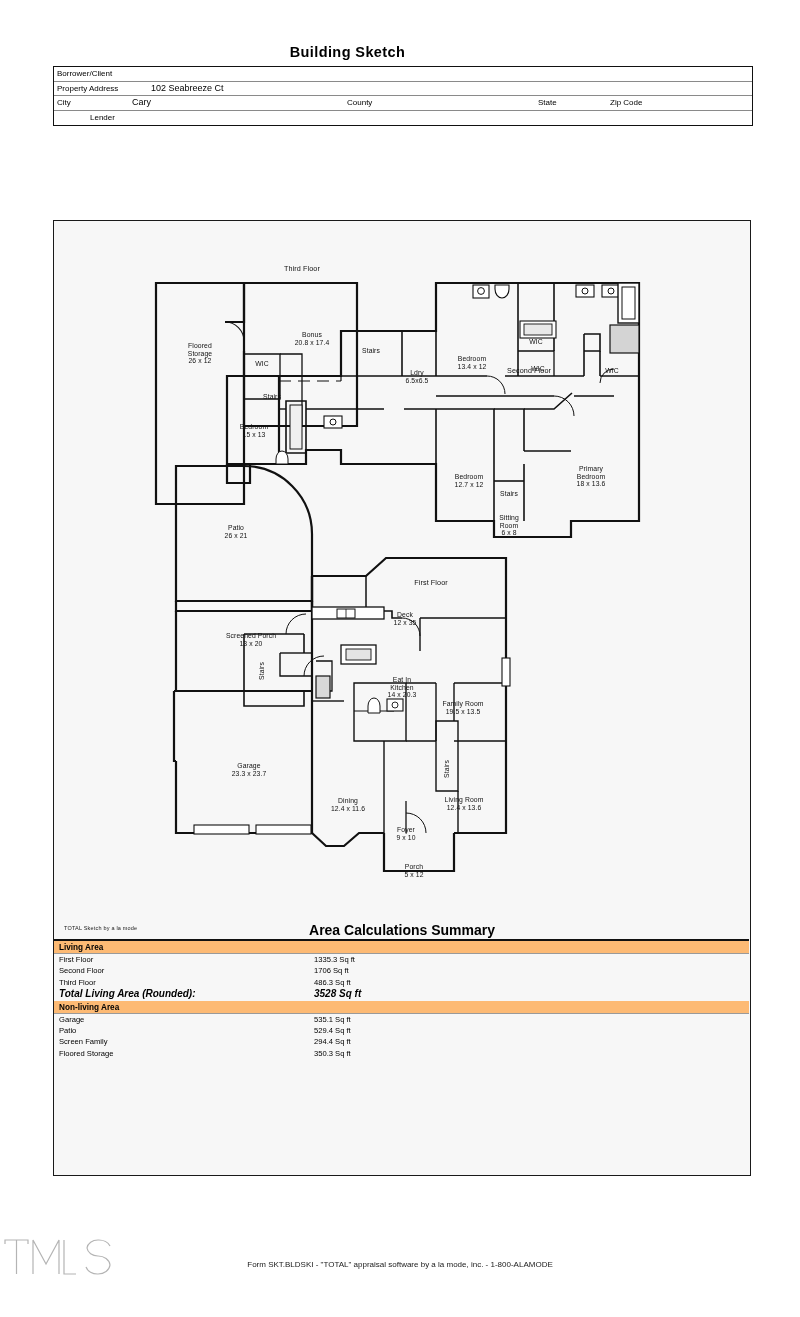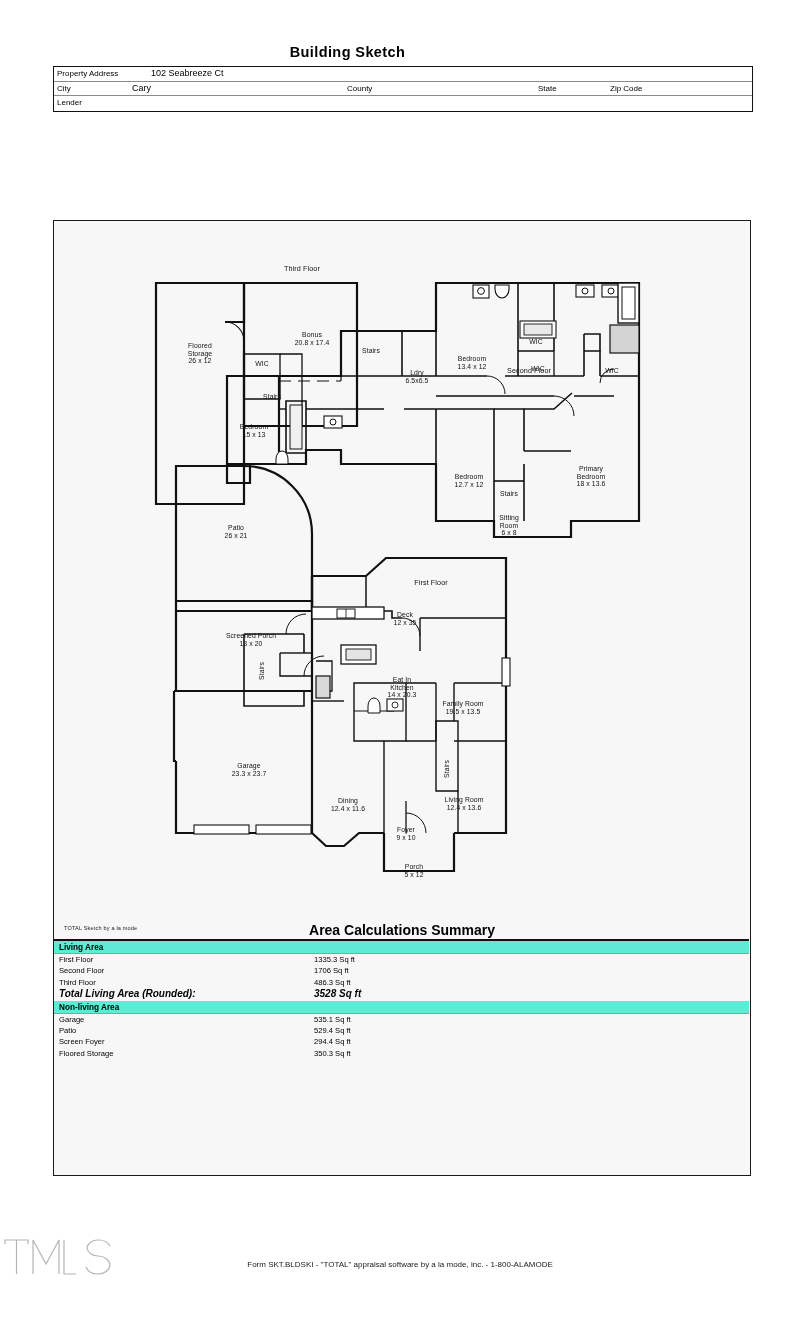--- a/index.html
+++ b/index.html
@@ -32,21 +32,21 @@
     border: 1.5px solid #111;
     background: #fff;
     box-sizing: border-box;
   }
   .hdr-row {
     position: relative;
     height: 14.5px;
     border-bottom: 1px solid #8a8a8a;
     box-sizing: border-box;
   }
-  .hdr-row:last-child { border-bottom: none; }
+  .hdr-row:last-child { border-bottom: none; margin-left: 33px; }
   .hdr-label {
     position: absolute;
     left: 3px; top: 2px;
     font-size: 8px;
     line-height: 10px;
     white-space: nowrap;
   }
   .hdr-value {
     position: absolute;
     top: 1px;
@@ -101,21 +101,21 @@
 
   
   .calc-table {
     position: absolute;
     left: 0; top: 718px;
     width: 695px;
     border-top: 2.5px solid #111;
     box-sizing: border-box;
   }
   .calc-section {
-    background: #5eead4;
+    background: #fdba74;
     font-size: 8.2px;
     font-weight: bold;
     padding: 2px 0 2px 5px;
     border-bottom: 1px solid #9a9a9a;
     box-sizing: border-box;
     height: 13px;
     line-height: 9px;
   }
   .calc-line {
     position: relative;
@@ -159,20 +159,24 @@
     transform: translate(-50%,-50%) rotate(-90deg);
   }
 </style>
 </head>
 <body>
 
 <div class="page-title">Building Sketch</div>
 
 <div class="hdr-table">
 
+  <div class="hdr-row">
+    <span class="hdr-label">Borrower/Client</span>
+    <span class="hdr-value" style="left:85px;"></span>
+  </div>
 
   <div class="hdr-row">
     <span class="hdr-label">Property Address</span>
     <span class="hdr-value" style="left:97px;">102 Seabreeze Ct</span>
   </div>
 
   <div class="hdr-row">
     <span class="hdr-label">City</span>
     <span class="hdr-value" style="left:78px;">Cary</span>
     <span class="hdr-inline" style="left:293px;">County</span>
@@ -423,21 +427,21 @@
 
     <div class="calc-line">
       <span class="calc-name">Garage</span>
       <span class="calc-val">535.1 Sq ft</span>
     </div>
     <div class="calc-line">
       <span class="calc-name">Patio</span>
       <span class="calc-val">529.4 Sq ft</span>
     </div>
     <div class="calc-line">
-      <span class="calc-name">Screen Foyer</span>
+      <span class="calc-name">Screen Family</span>
       <span class="calc-val">294.4 Sq ft</span>
     </div>
     <div class="calc-line">
       <span class="calc-name">Floored Storage</span>
       <span class="calc-val">350.3 Sq ft</span>
     </div>
 
   </div>
 </div>
 

